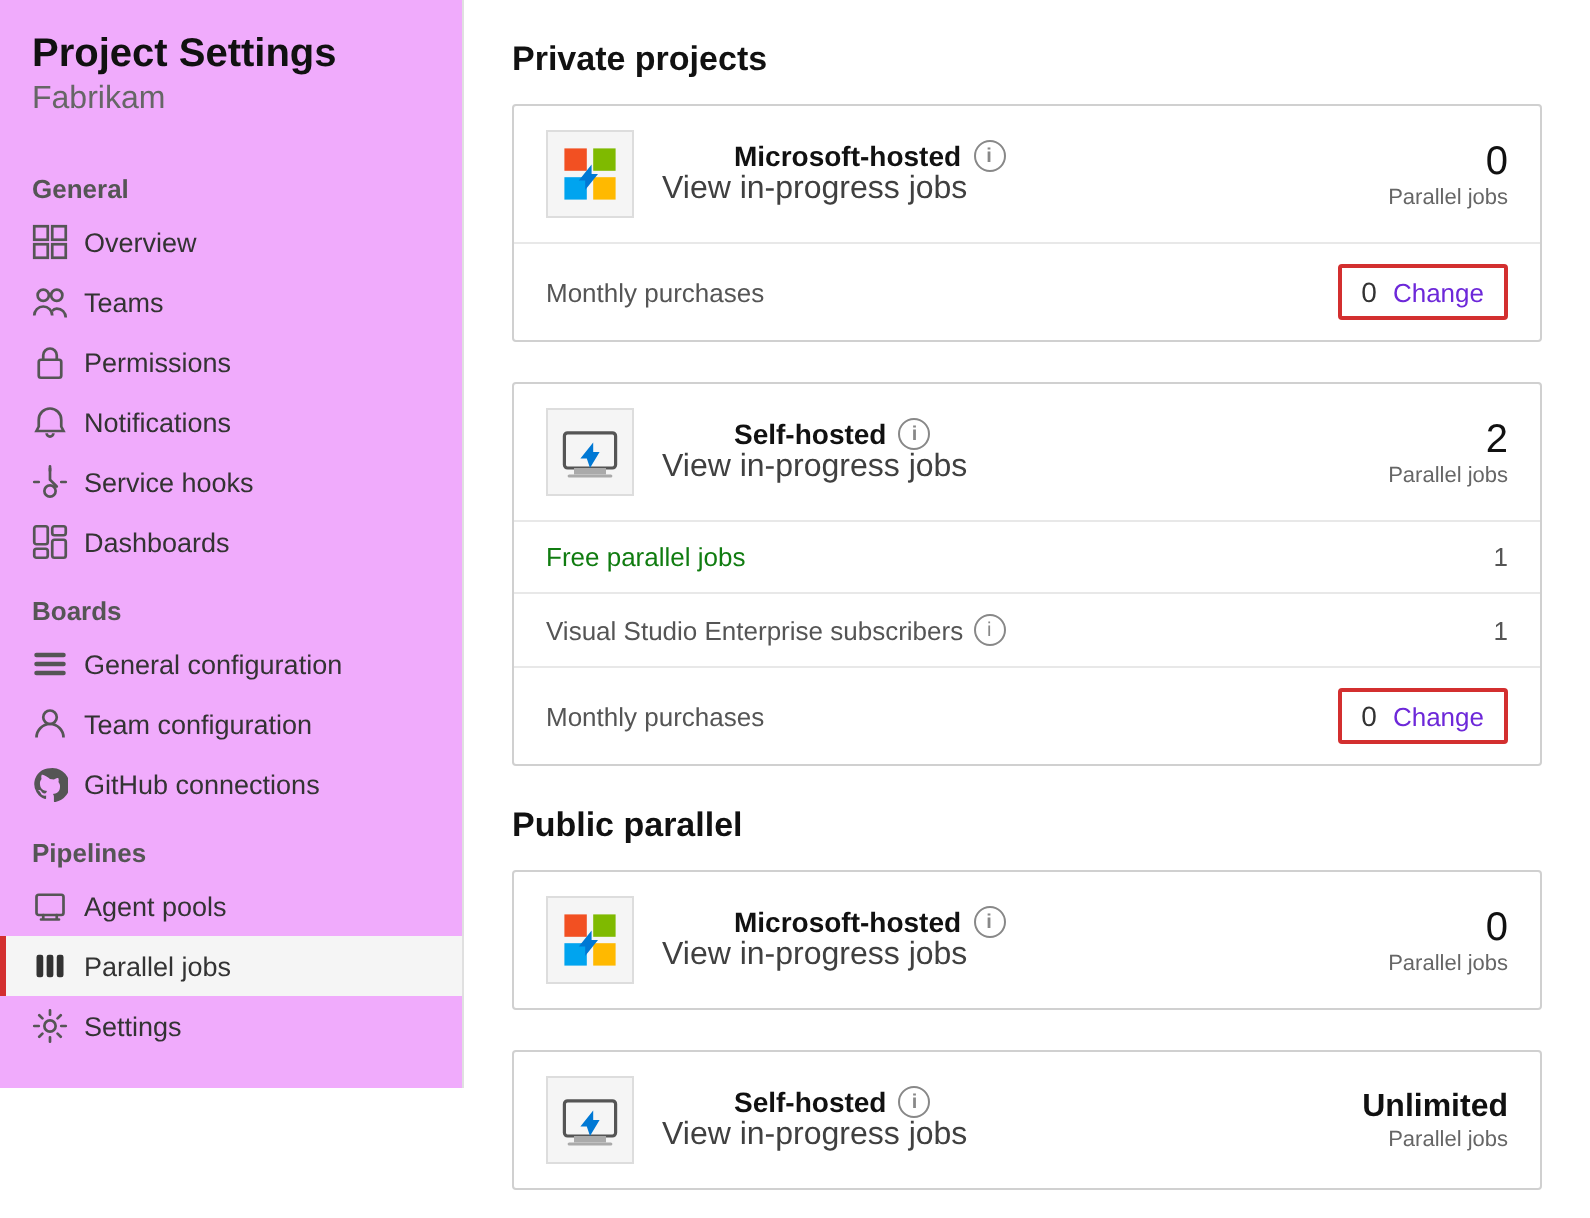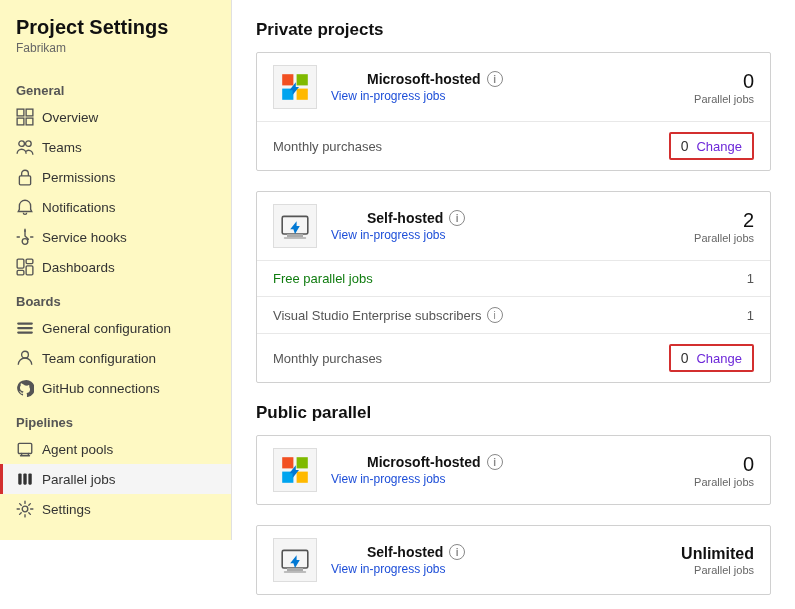--- a/index.html
+++ b/index.html
@@ -1,42 +1,42 @@
 <!DOCTYPE html>
 <html><head>
   <meta charset="utf-8">
   <style>
     * { box-sizing: border-box; margin: 0; padding: 0; }
     body { font-family: -apple-system, BlinkMacSystemFont, 'Segoe UI', sans-serif; font-size: 14px; color: #333; background: #fff; display: flex; height: 609px; width: 795px; overflow: hidden; }
 
     
-    .sidebar { width: 232px; min-width: 232px; background: #fef9c3; border-right: 1px solid #e0e0e0; padding: 16px 0; overflow-y: auto; }
+    .sidebar { width: 232px; min-width: 232px; background: #f0abfc; border-right: 1px solid #e0e0e0; padding: 16px 0; overflow-y: auto; }
     .sidebar-title { font-size: 20px; font-weight: 600; color: #111; padding: 0 16px 2px 16px; }
-    .sidebar-subtitle { font-size: 12px; color: #666; padding: 0 16px 16px 16px; }
+    .sidebar-subtitle { font-size: 16px; color: #666; padding: 0 16px 16px 16px; }
     .sidebar-section-label { font-size: 11px; font-weight: 600; color: #555; padding: 12px 16px 4px 16px; text-transform: none; letter-spacing: 0; font-size: 13px; }
     .sidebar-item { display: flex; align-items: center; padding: 6px 16px; cursor: pointer; color: #333; text-decoration: none; font-size: 13.5px; }
     .sidebar-item.active-red { background: #f5f5f5; border-left: 3px solid #d32f2f; padding-left: 13px; }
     .sidebar-icon { width: 18px; height: 18px; margin-right: 8px; display: inline-flex; align-items: center; justify-content: center; flex-shrink: 0; }
 
     
     .main { flex: 1; padding: 20px 24px; overflow-y: auto; background: #fff; }
     .section-title { font-size: 17px; font-weight: 600; color: #111; margin-bottom: 12px; }
 
     
     .card-container { border: 1px solid #d0d0d0; border-radius: 2px; margin-bottom: 20px; }
     .card-row { display: flex; align-items: center; padding: 12px 16px; border-bottom: 1px solid #e8e8e8; }
     .card-row:last-child { border-bottom: none; }
     .card-row.sub-row { padding: 10px 16px; }
 
     .agent-icon { width: 44px; height: 44px; background: #f5f5f5; border: 1px solid #ddd; display: flex; align-items: center; justify-content: center; margin-right: 14px; flex-shrink: 0; }
     .agent-icon svg { width: 32px; height: 32px; }
 
     .card-info { flex: 1; }
     .card-name { font-size: 14px; font-weight: 600; color: #111; display: flex; align-items: center; gap: 6px; padding-left: 36px; }
-    .card-link { font-size: 12px; color: #1d4ed8; cursor: pointer; text-decoration: none; }
+    .card-link { font-size: 16px; color: #404040; cursor: pointer; text-decoration: none; }
 
     .card-stat { text-align: right; min-width: 100px; }
     .stat-num { font-size: 20px; font-weight: 300; color: #111; line-height: 1.2; }
     .stat-num.unlimited { font-size: 16px; font-weight: 600; }
     .stat-label { font-size: 11px; color: #666; }
 
     .sub-label { flex: 1; font-size: 13px; color: #555; }
     .sub-label.green { color: #107c10; font-weight: 500; }
     .sub-value { font-size: 13px; color: #555; text-align: right; min-width: 100px; }
 

